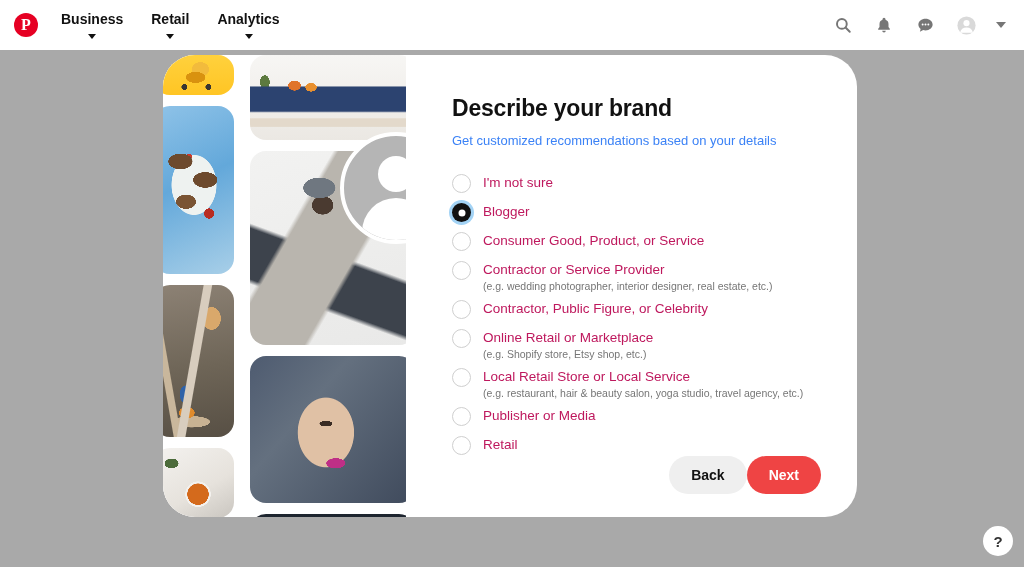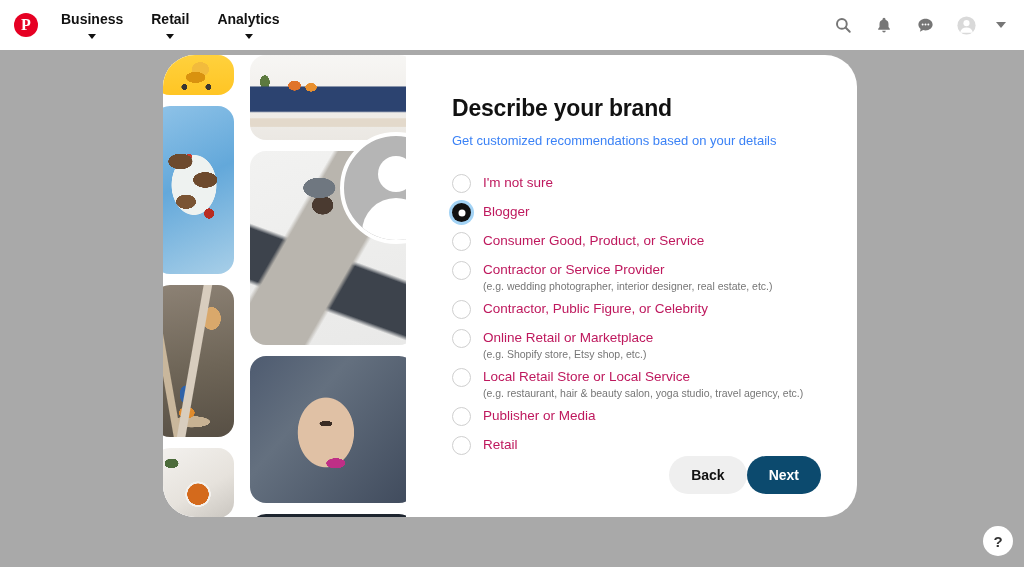--- a/index.html
+++ b/index.html
@@ -231,21 +231,21 @@
     display: flex; align-items: center; 
   }
   .btn {
     border: none; cursor: pointer;
     font-family: "Liberation Sans", sans-serif;
     font-size: 14px; font-weight: bold;
     border-radius: 22px; height: 38px;
     padding: 0 22px;
   }
   .btn-back { background: #efefef; color: #111111; }
-  .btn-next { background: #0c4a6e; color: #ffffff; }
+  .btn-next { background: #ef4444; color: #ffffff; }
 
   
   .help {
     position: absolute; right: 11px; bottom: 11px;
     width: 30px; height: 30px; border-radius: 50%;
     background: #ffffff;
     display: flex; align-items: center; justify-content: center;
     font-size: 15px; font-weight: bold; color: #333333;
     cursor: pointer; z-index: 40;
   }

